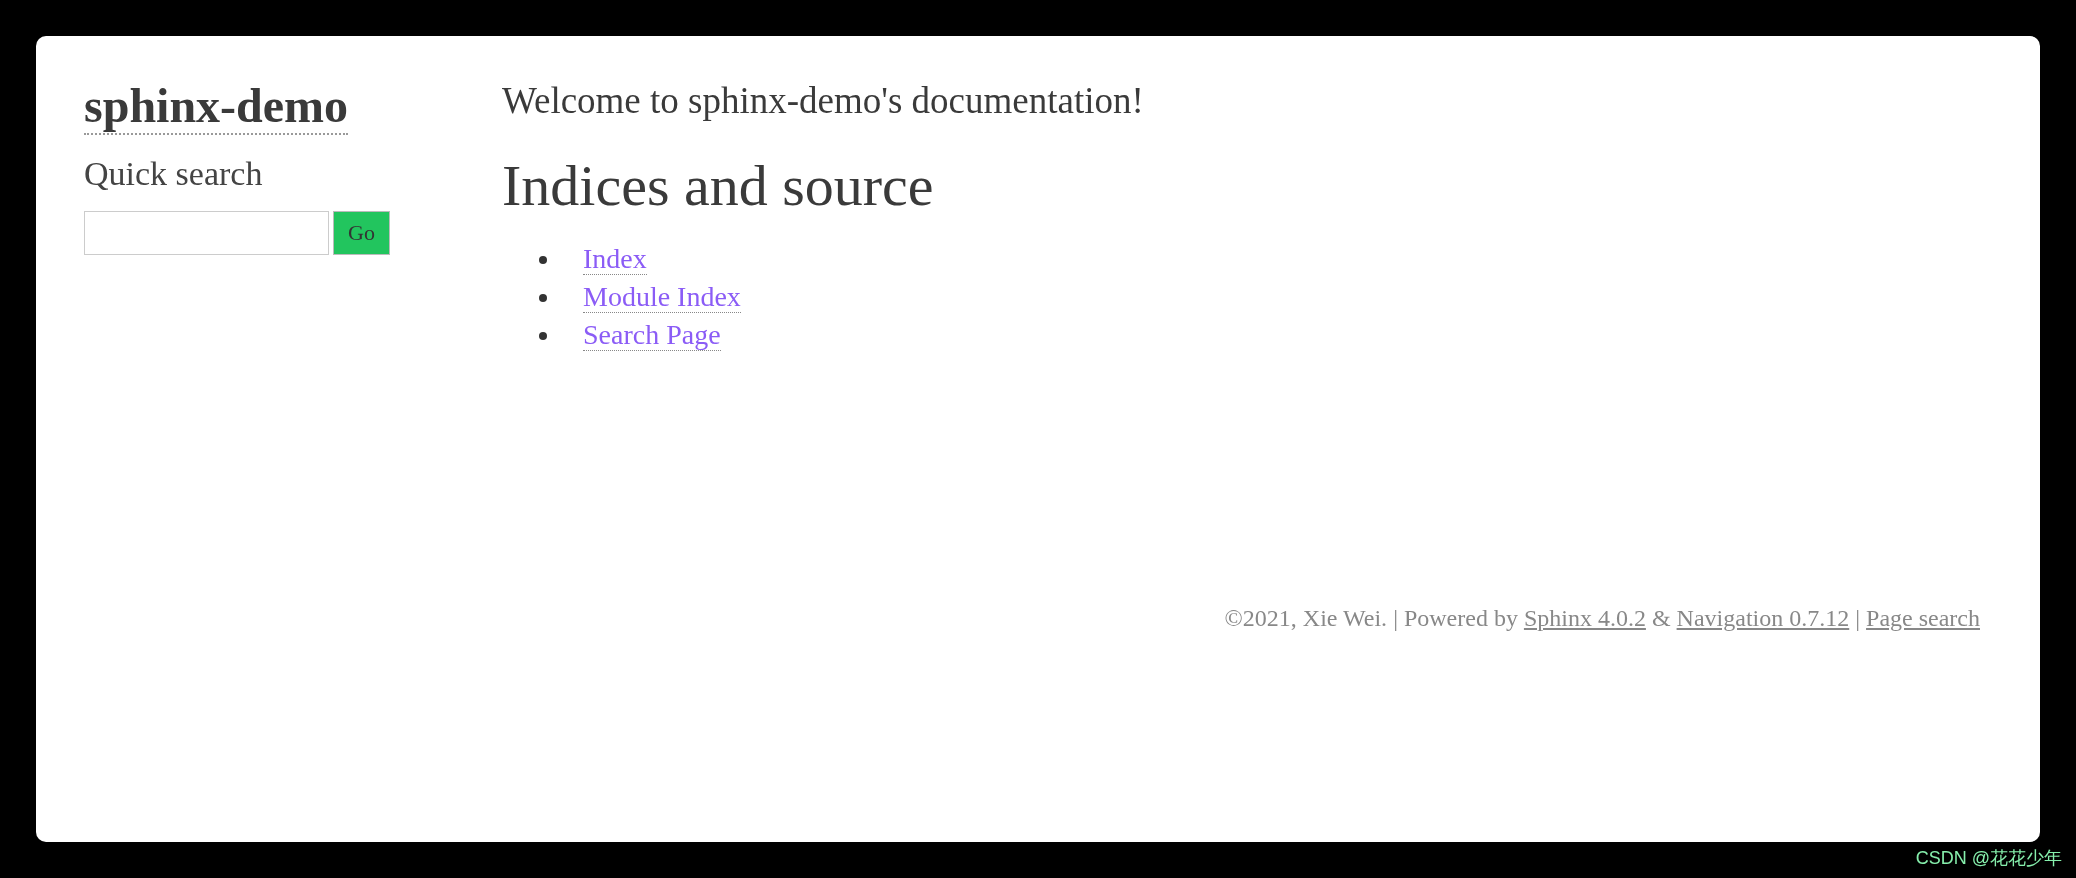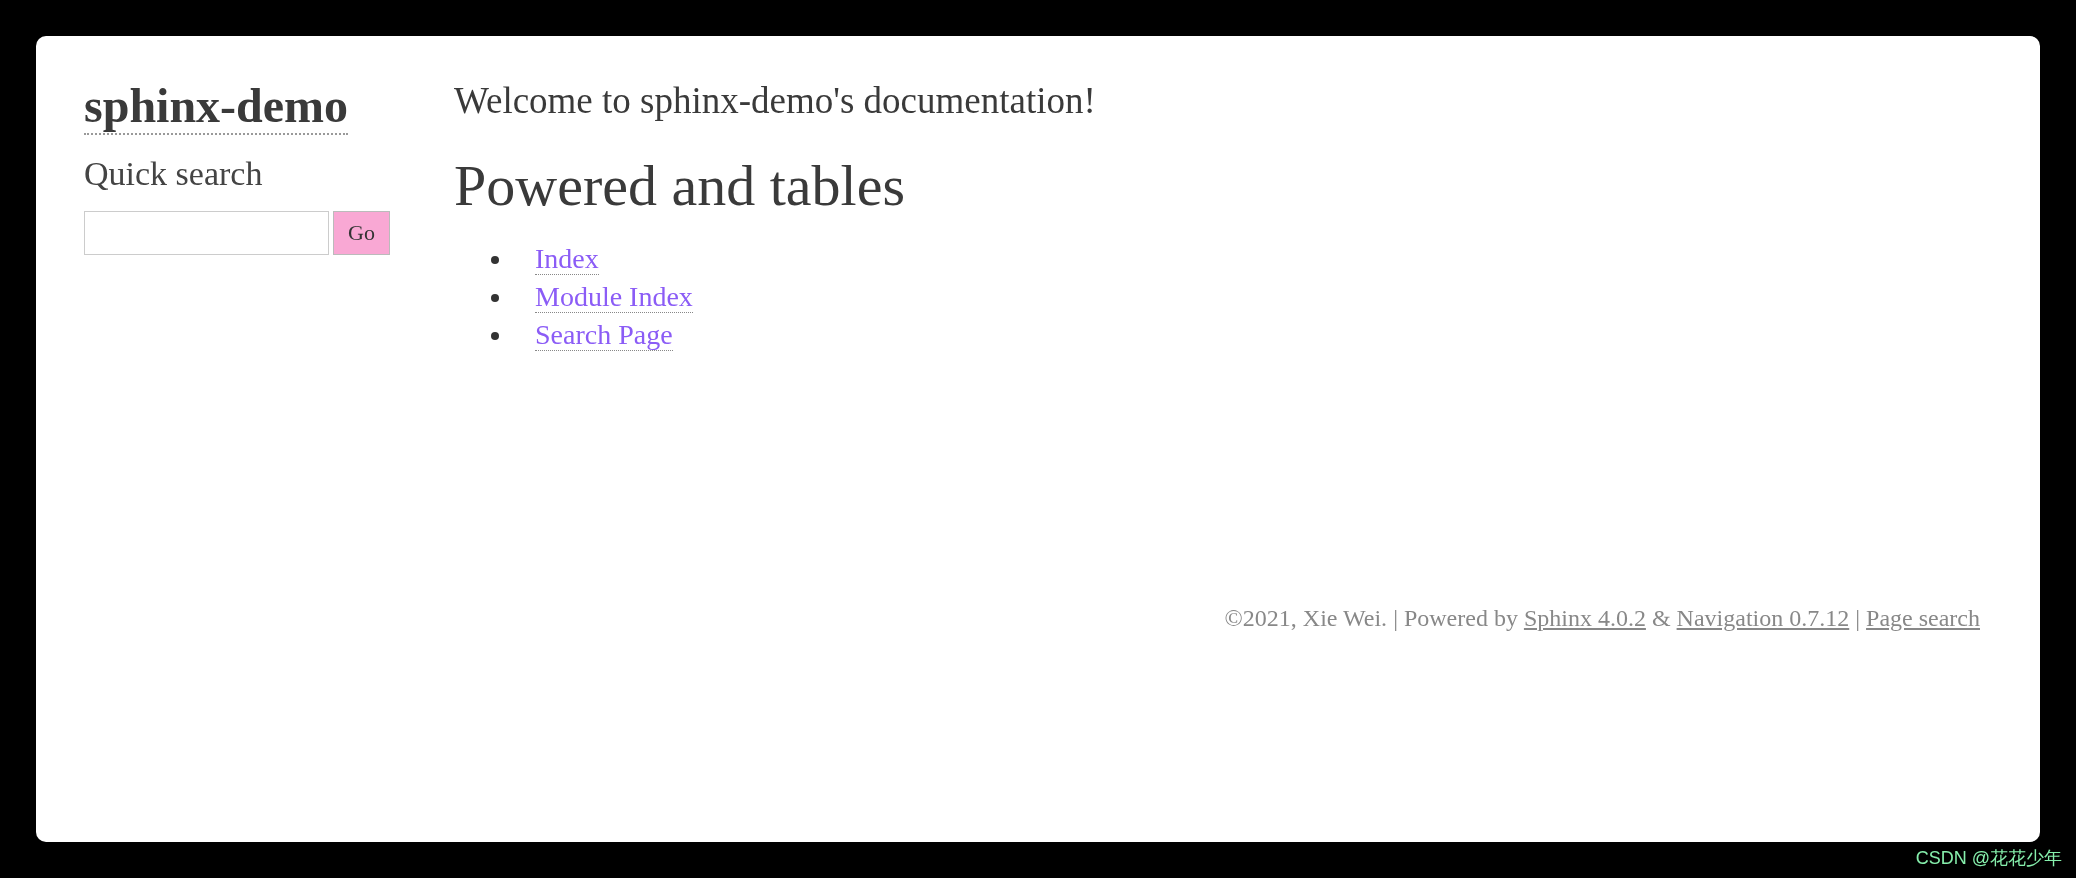--- a/index.html
+++ b/index.html
@@ -1,18 +1,19 @@
 <!DOCTYPE html>
 <html><head>
   <meta charset="utf-8">
   <style>
     * {
       margin: 0;
       padding: 0;
       box-sizing: border-box;
+      gap: 48px;
     }
     body {
       background: #000;
       font-family: Georgia, "Times New Roman", serif;
       padding: 36px;
       width: 2076px;
       height: 878px;
       position: relative;
     }
     .page-container {
@@ -55,21 +56,21 @@
       height: 44px;
       border: 1px solid #ccc;
       font-size: 20px;
       padding: 4px 8px;
       background: #fff;
     }
     .search-button {
       height: 44px;
       padding: 0 14px;
       border: 1px solid #bbb;
-      background: #f9a8d4;
+      background: #22c55e;
       font-size: 22px;
       font-family: Georgia, serif;
       color: #333;
       cursor: pointer;
       margin-left: 4px;
     }
     .main {
       flex: 1;
       padding-left: 10px;
     }
@@ -131,21 +132,21 @@
     <h1 class="sidebar-title">sphinx-demo</h1>
     <h3 class="sidebar-heading">Quick search</h3>
     <div class="search-row">
       <input type="text" class="search-input" style="">
       <button class="search-button">Go</button>
     </div>
   </aside>
 
   <main class="main">
     <h1 class="main-heading">Welcome to sphinx-demo's documentation!</h1>
-    <h1 class="sub-heading">Powered and tables</h1>
+    <h1 class="sub-heading">Indices and source</h1>
     <ul class="link-list">
       <li><a href="#">Index</a></li>
       <li><a href="#">Module Index</a></li>
       <li><a href="#">Search Page</a></li>
     </ul>
   </main>
 
   <div class="footer">
     <span>©2021, Xie Wei. </span><span>| Powered by </span><a href="#">Sphinx 4.0.2</a><span> &amp; </span><a href="#">Navigation 0.7.12</a><span> | </span><a href="#">Page search</a>
   </div>

